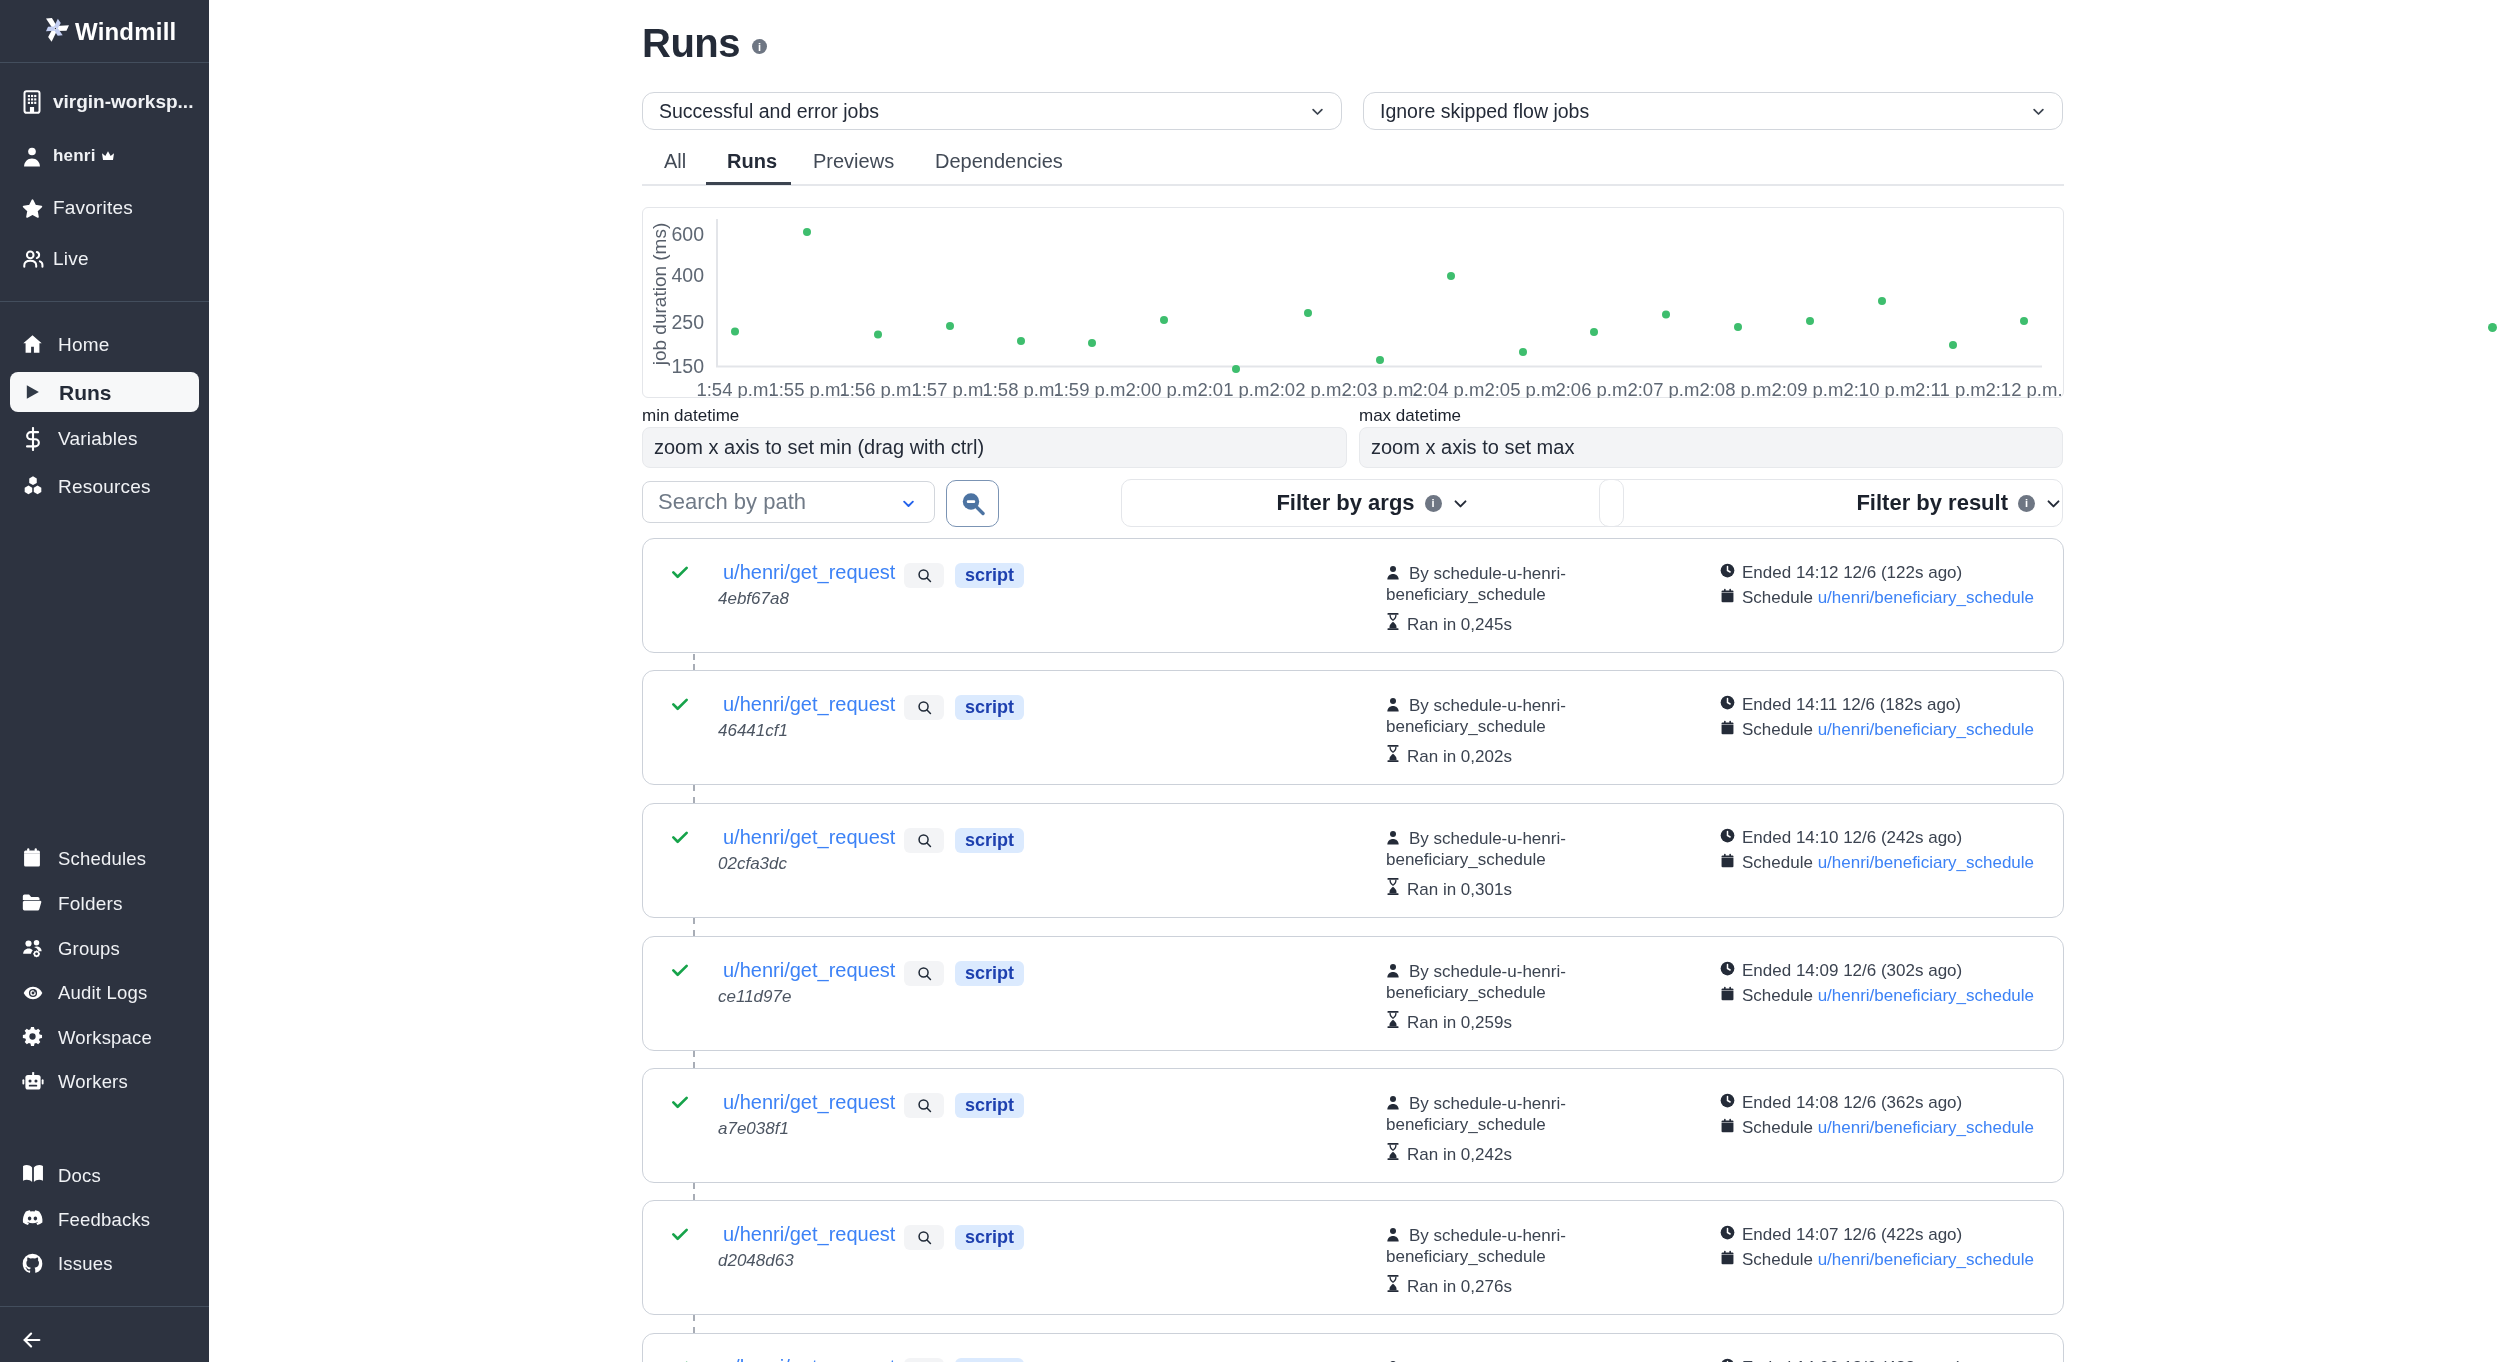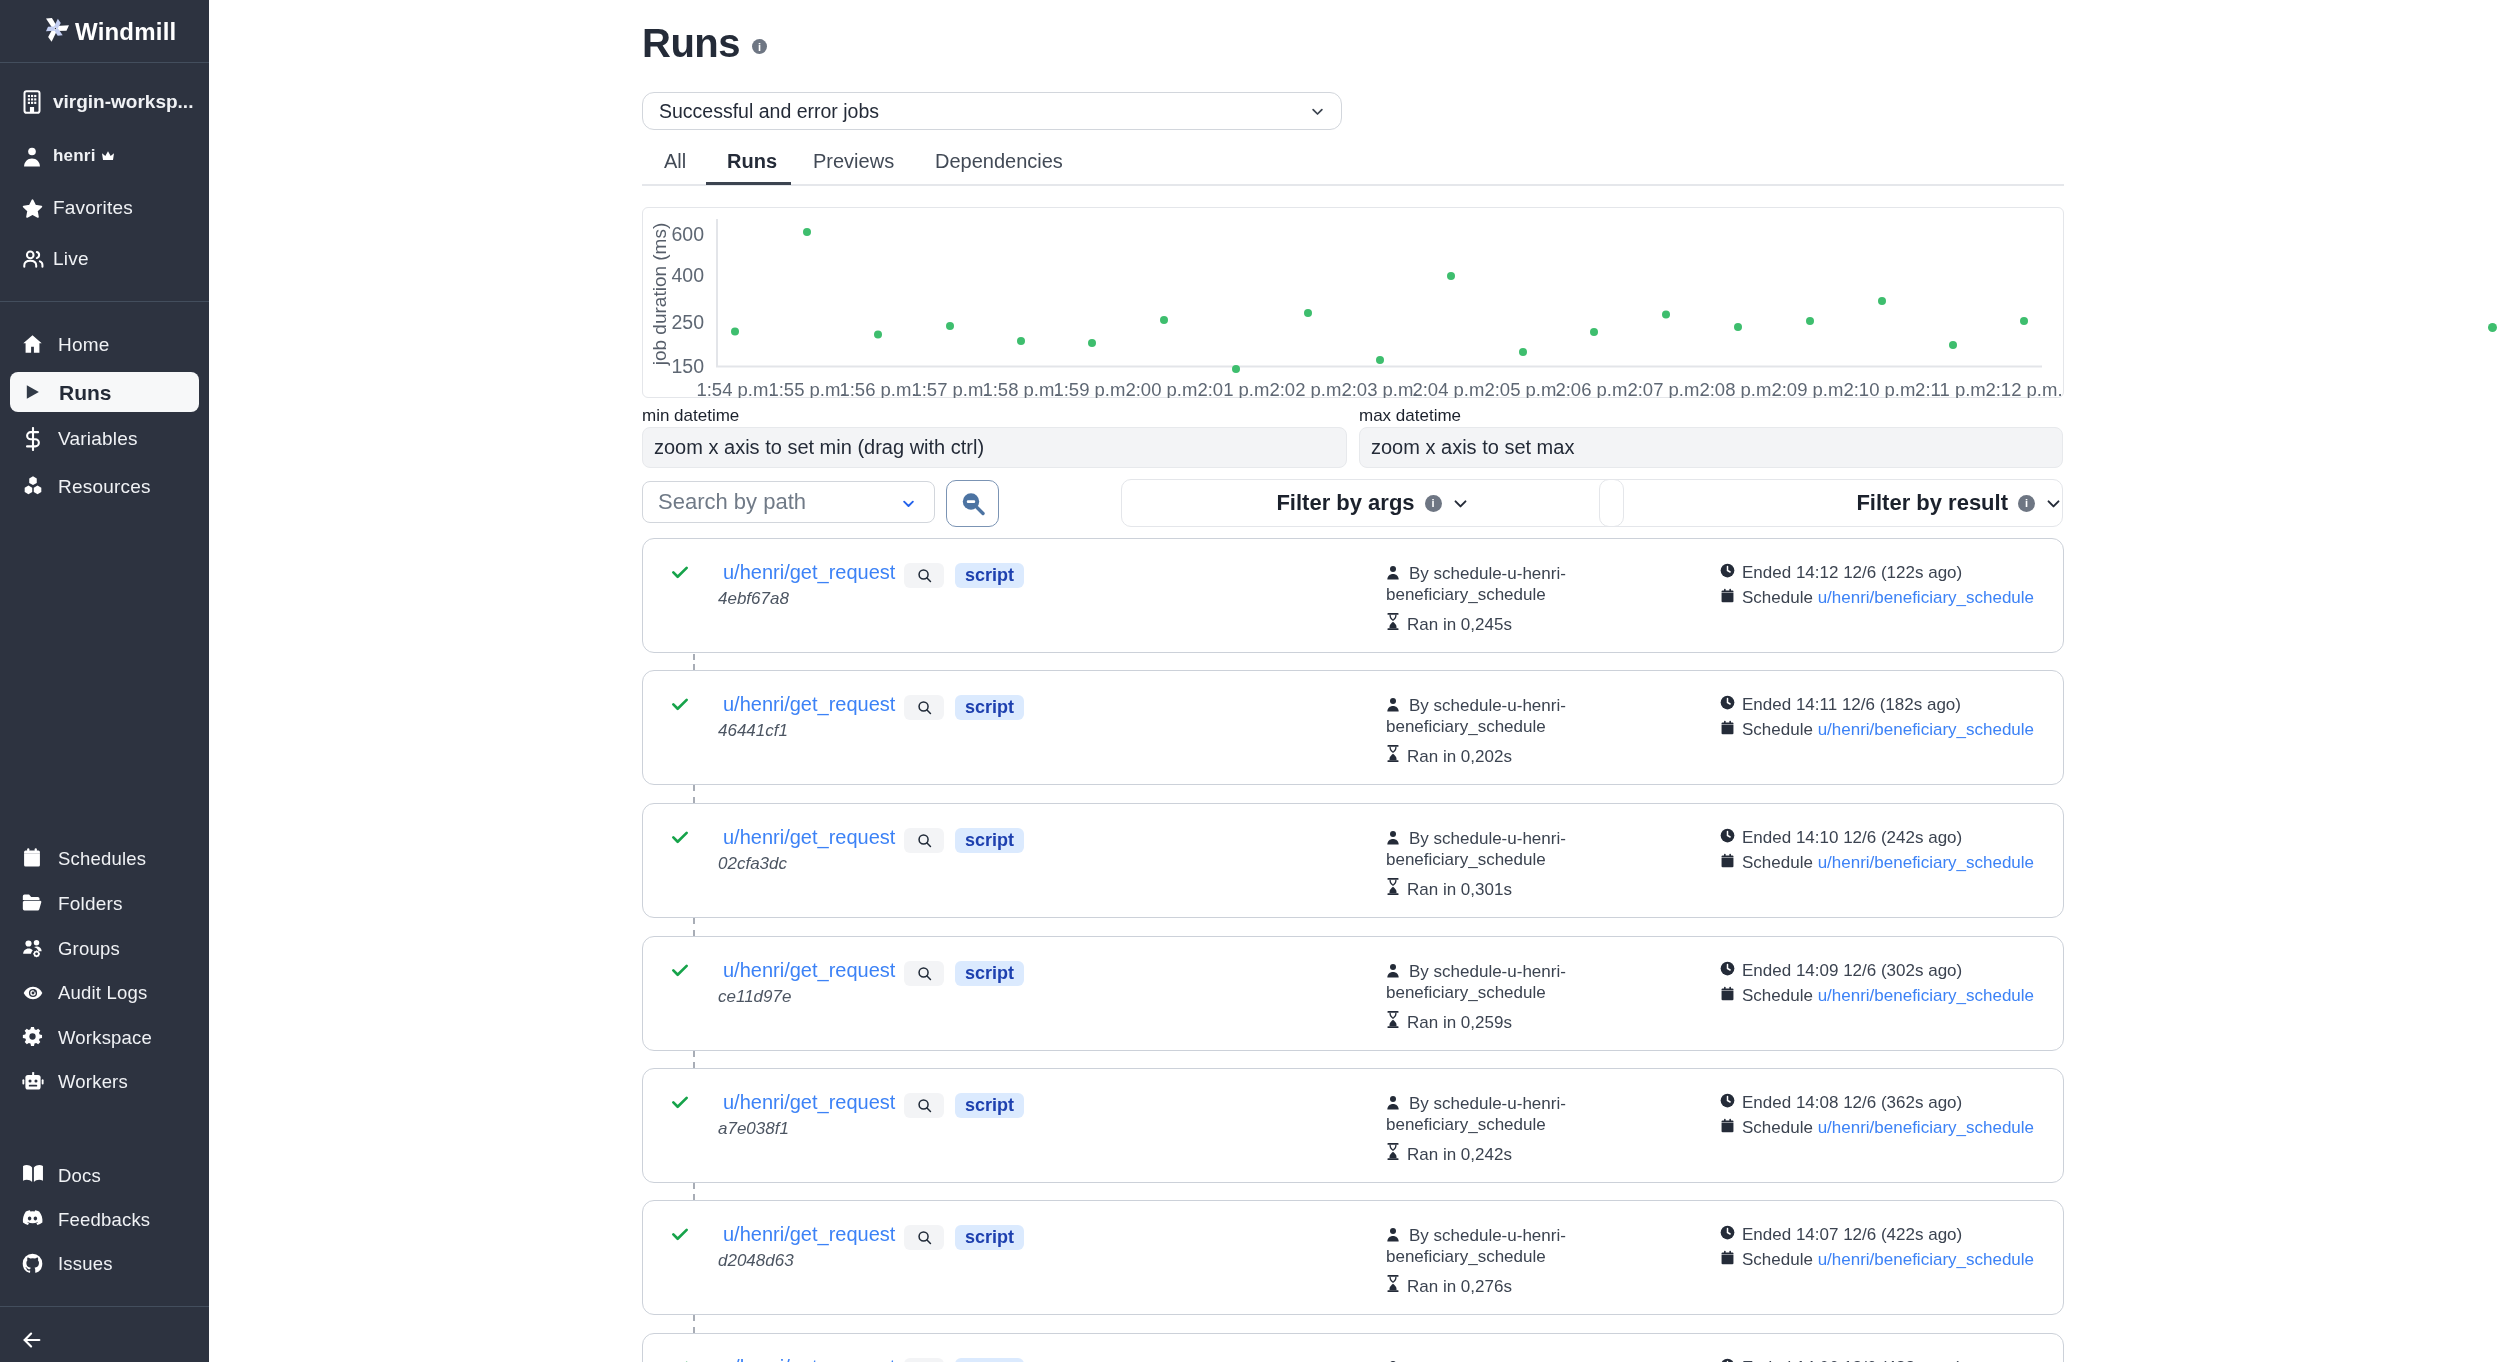--- a/index.html
+++ b/index.html
@@ -232,20 +232,25 @@
   <svg class="abs" style="left:21px;top:1329px" width="22" height="22" viewBox="0 0 24 24" fill="none" stroke="#fff" stroke-width="2.4" stroke-linecap="round" stroke-linejoin="round">
     <path d="M20 12H4"></path>
       <path d="M11 5l-7 7 7 7"></path>
   </svg>
 </div>
 <div id="main">
   <h1 class="title">Runs</h1>
   <div class="infodot" style="left:543px;top:39px">i</div>
 
   <div class="select" style="left:433px;width:700px">Successful and error jobs
+    <svg class="chev" style="right:16px;top:11px" viewBox="0 0 24 24" fill="none" stroke="#3c4450" stroke-width="2.8" stroke-linecap="round" stroke-linejoin="round">
+        <path d="M5 9l7 7 7-7"></path>
+      </svg>
+  </div>
+  <div class="select" style="left:1154px;width:700px">Ignore skipped flow jobs
     <svg class="chev" style="right:16px;top:11px" viewBox="0 0 24 24" fill="none" stroke="#3c4450" stroke-width="2.8" stroke-linecap="round" stroke-linejoin="round">
         <path d="M5 9l7 7 7-7"></path>
       </svg>
   </div>
 
   <div class="tabtxt" style="left:455px">All</div>
   <div class="tabtxt" style="left:518px;font-weight:700;color:#242b38">Runs</div>
   <div class="tabtxt" style="left:604px">Previews</div>
   <div class="tabtxt" style="left:726px">Dependencies</div>
   <div class="abs" style="left:433px;top:184px;width:1422px;height:1.5px;background:#e5e7eb"></div>

